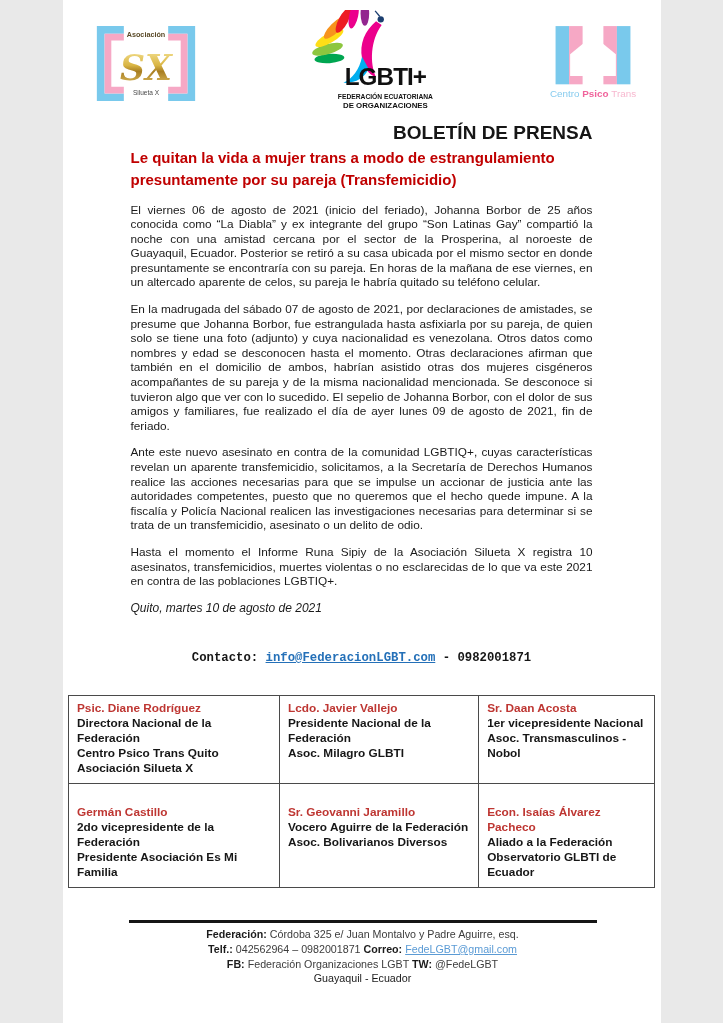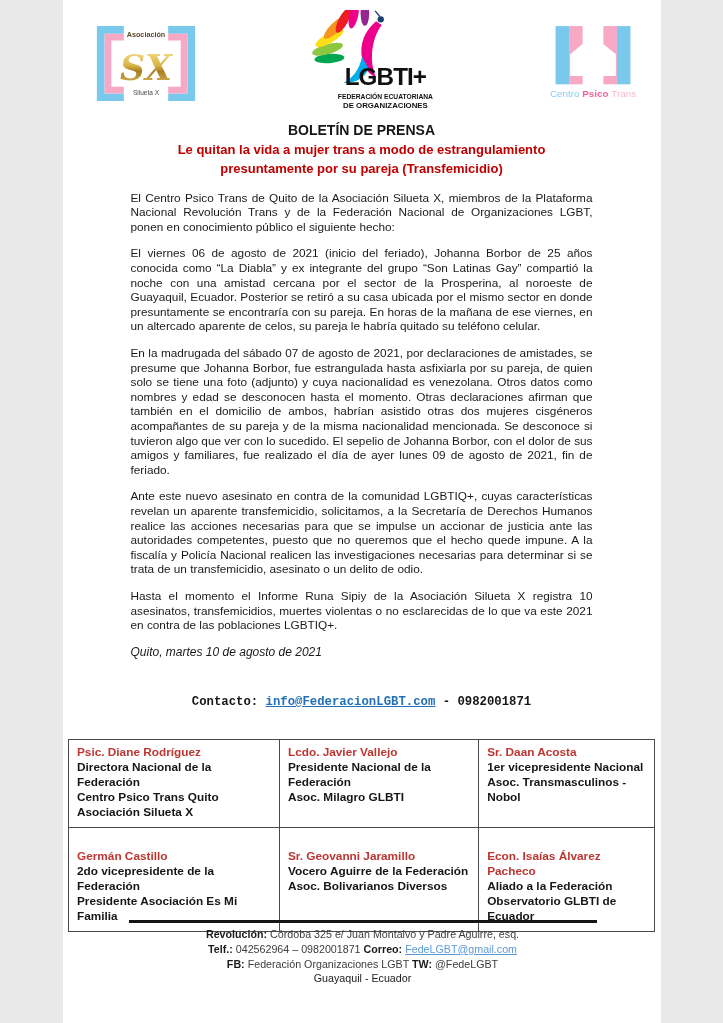--- a/index.html
+++ b/index.html
@@ -20,27 +20,27 @@
     padding: 16px 16px 0 30px;
   }
   .logo svg { display:block; width:100%; height:auto; }
   .logo.sx  { width: 106px; margin-top: 8px; flex: none; }
   .logo-center { flex: 1; display:flex; justify-content:center; }
   .logo.lgbti { width: 126px; margin-top: -6px; flex: none; }
   .logo.cpt { width: 104px; margin-top: 8px; flex: none; }
   
   .kicker {
     margin: 14px 68px 0;
-    text-align: center; font-weight: bold;
-    font-size: 14px; color: #161616;
+    text-align: right; font-weight: bold;
+    font-size: 19px; color: #161616;
   }
   .headline {
     margin: 3px 68px 12px;
-    text-align: center; font-weight: bold;
-    font-size: 13px; line-height: 1.45;
+    text-align: left; font-weight: bold;
+    font-size: 15px; line-height: 1.45;
     color: #C00000;
   }
   
   .body-par {
     margin: 0 68px 12px;
     text-align: justify;
     font-size: 11.8px; line-height: 14.6px;
   }
   .dateline {
     margin: 3px 68px 0;
@@ -142,21 +142,20 @@
         <rect x="42" y="50" width="16" height="8" fill="#ffffff"></rect>
         <text x="50" y="70" font-size="9.5" text-anchor="middle"><tspan fill="#86CBEE">Centro </tspan><tspan fill="#F0639B" font-weight="bold">Psico </tspan><tspan fill="#F7B8CF">Trans</tspan></text>
       </svg>
     </div>
   </header>
 
   <div class="kicker">BOLETÍN DE PRENSA</div>
 
   <h1 class="headline"><span>Le quitan la vida a mujer trans a modo de estrangulamiento</span><br><span>presuntamente por su pareja (Transfemicidio)</span></h1>
 
-  <p class="body-par">El Centro Psico Trans de Quito de la Asociación Silueta X, miembros de la Plataforma Nacional Revolución Trans y de la Federación Nacional de Organizaciones LGBT, ponen en conocimiento público el siguiente hecho:</p>
   <p class="body-par">El viernes 06 de agosto de 2021 (inicio del feriado), Johanna Borbor de 25 años conocida como “La Diabla” y ex integrante del grupo “Son Latinas Gay” compartió la noche con una amistad cercana por el sector de la Prosperina, al noroeste de Guayaquil, Ecuador. Posterior se retiró a su casa ubicada por el mismo sector en donde presuntamente se encontraría con su pareja. En horas de la mañana de ese viernes, en un altercado aparente de celos, su pareja le habría quitado su teléfono celular.</p>
   <p class="body-par">En la madrugada del sábado 07 de agosto de 2021, por declaraciones de amistades, se presume que Johanna Borbor, fue estrangulada hasta asfixiarla por su pareja, de quien solo se tiene una foto (adjunto) y cuya nacionalidad es venezolana. Otros datos como nombres y edad se desconocen hasta el momento. Otras declaraciones afirman que también en el domicilio de ambos, habrían asistido otras dos mujeres cisgéneros acompañantes de su pareja y de la misma nacionalidad mencionada. Se desconoce si tuvieron algo que ver con lo sucedido. El sepelio de Johanna Borbor, con el dolor de sus amigos y familiares, fue realizado el día de ayer lunes 09 de agosto de 2021, fin de feriado.</p>
   <p class="body-par">Ante este nuevo asesinato en contra de la comunidad LGBTIQ+, cuyas características revelan un aparente transfemicidio, solicitamos, a la Secretaría de Derechos Humanos realice las acciones necesarias para que se impulse un accionar de justicia ante las autoridades competentes, puesto que no queremos que el hecho quede impune. A la fiscalía y Policía Nacional realicen las investigaciones necesarias para determinar si se trata de un transfemicidio, asesinato o un delito de odio.</p>
   <p class="body-par">Hasta el momento el Informe Runa Sipiy de la Asociación Silueta X registra 10 asesinatos, transfemicidios, muertes violentas o no esclarecidas de lo que va este 2021 en contra de las poblaciones LGBTIQ+.</p>
 
   <p class="dateline">Quito, martes 10 de agosto de 2021</p>
 
   <div class="contact">
     <span>Contacto:</span>
     <a href="#">info@FederacionLGBT.com</a>
@@ -203,21 +202,21 @@
           <div class="cell-name">Econ. Isaías Álvarez Pacheco</div>
           <div class="cell-line">Aliado a la Federación</div>
           <div class="cell-line">Observatorio GLBTI de Ecuador</div>
         </td>
       </tr>
     </tbody>
   </table>
 
   <footer class="page-footer">
     <div>
-      <span class="fb">Revolución:</span>
+      <span class="fb">Federación:</span>
       <span>Córdoba 325 e/ Juan Montalvo y Padre Aguirre, esq.</span>
     </div>
     <div>
       <span class="fb">Telf.:</span>
       <span>042562964 – 0982001871</span>
       <span class="fb">Correo:</span>
       <a href="#">FedeLGBT@gmail.com</a>
     </div>
     <div>
       <span class="fb">FB:</span>

